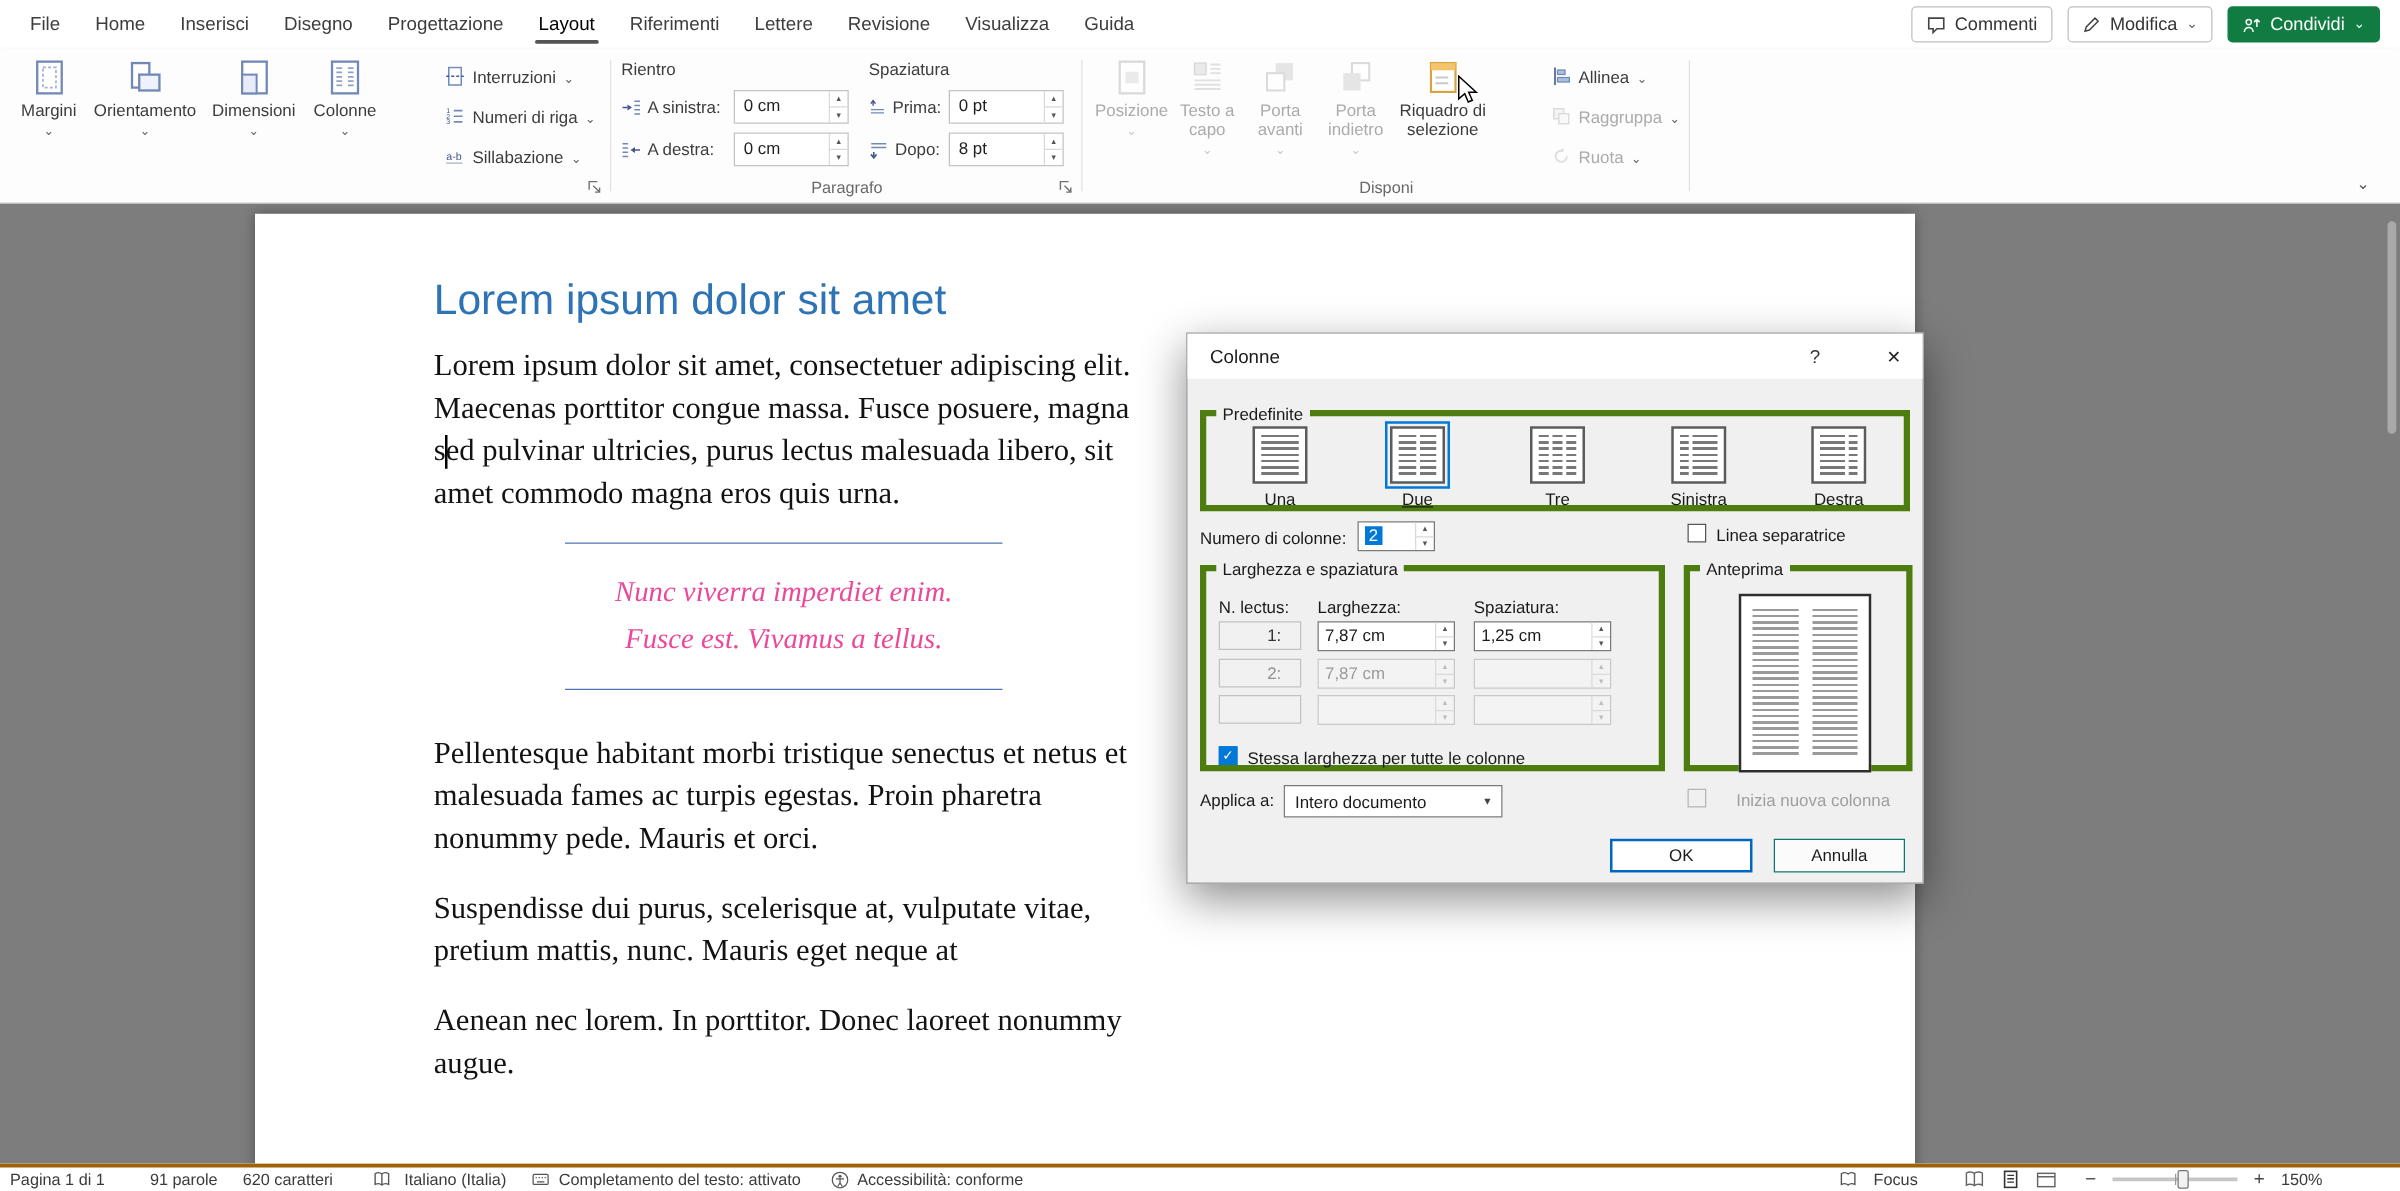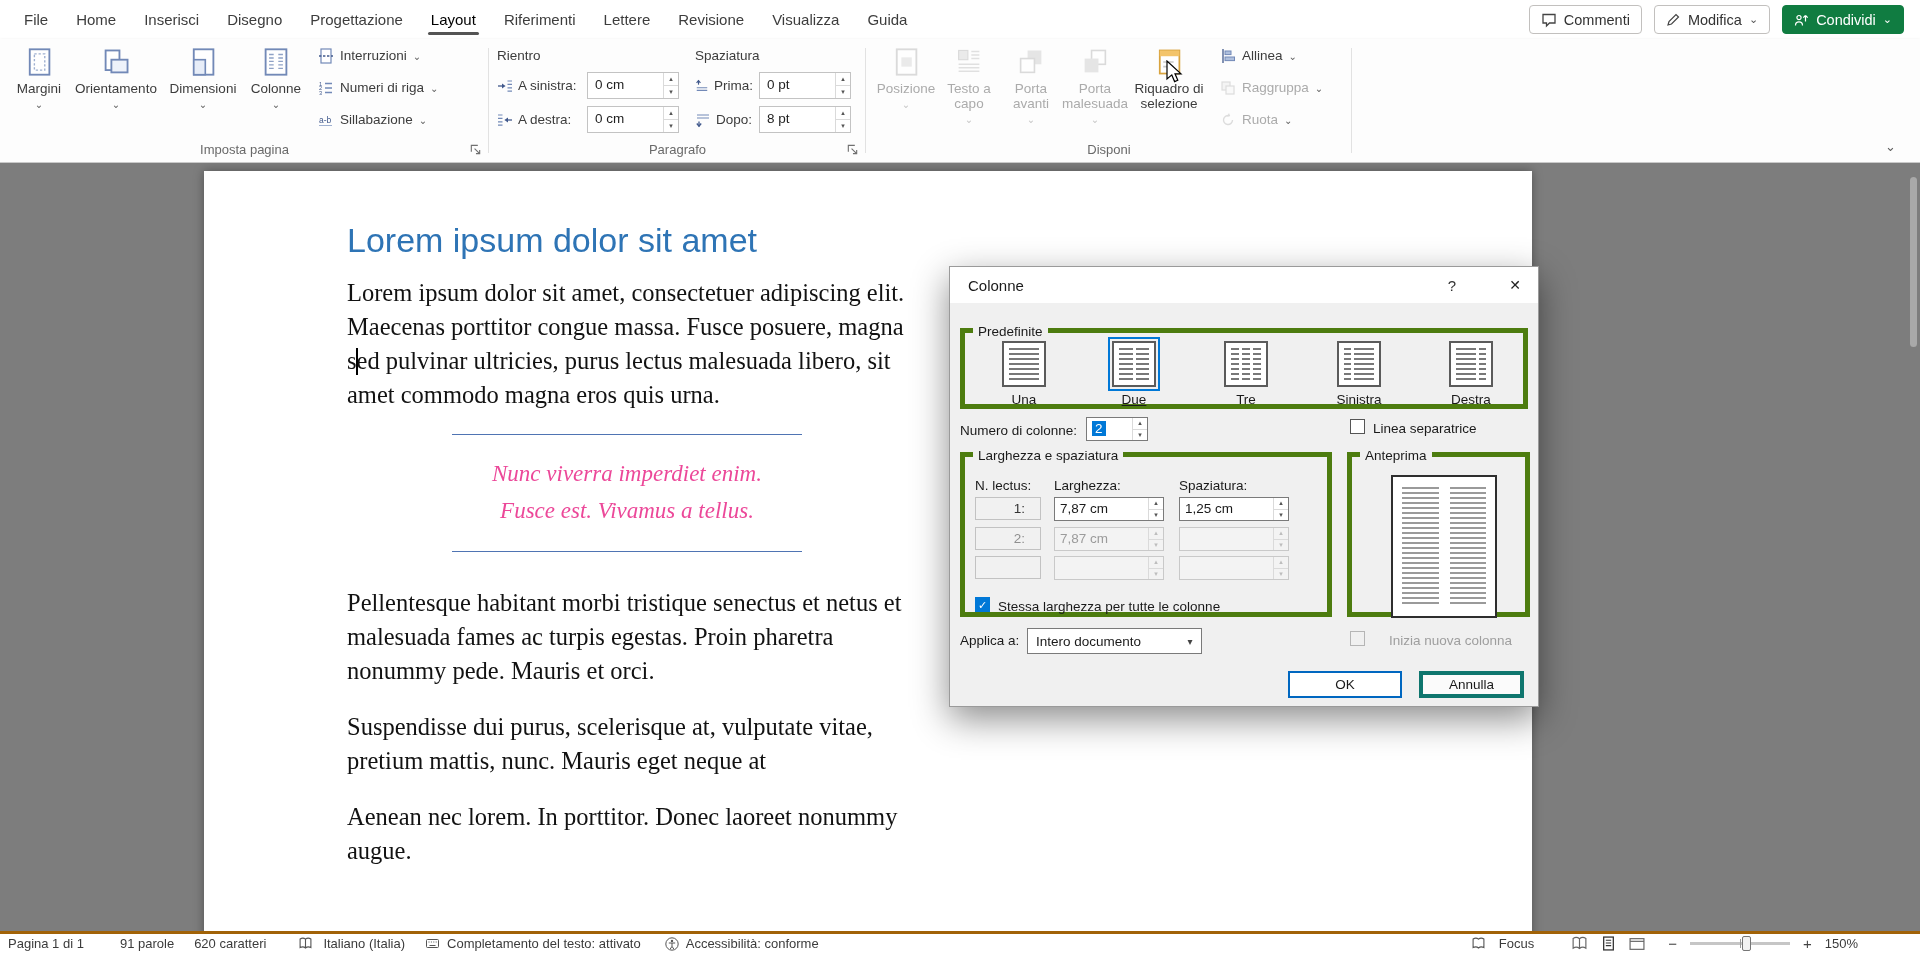--- a/index.html
+++ b/index.html
@@ -27,21 +27,21 @@
   .launcher { position:absolute; right:5px; bottom:4px; width:17px; height:17px; display:flex; align-items:center; justify-content:center; }
 
   .bigbtn { display:flex; flex-direction:column; align-items:center; padding:3px 2px 0; font-size:13.5px; color:#3c3c3c; text-align:center; line-height:1.12; border-radius:3px; }
   .bigbtn svg { margin-bottom:4px; }
   .chevb::after { content:"⌄"; font-size:10px; color:#5f5f5f; line-height:10px; }
   .bigbtn.dis { color:#ababab; }
   .bigbtn.dis .chevb::after { color:#c6c6c6; }
   .bigbtn.dis svg { opacity:.5; }
 
   .minicol { display:flex; flex-direction:column; margin-left:10px; padding-top:4px; }
-  .minibtn { display:flex; align-items:flex-start; gap:6px; height:26px; margin-bottom:6px; font-size:13.5px; color:#3c3c3c; white-space:nowrap; }
+  .minibtn { display:flex; align-items:center; gap:6px; height:26px; margin-bottom:6px; font-size:13.5px; color:#3c3c3c; white-space:nowrap;margin-left:38px; }
   .minibtn .chevb::after { font-size:10px; }
   .minibtn.dis { color:#ababab; }
   .minibtn.dis svg { opacity:.5; }
 
   .fieldcol { display:flex; flex-direction:column; padding-top:4px; }
   .fieldtitle { font-size:13.5px; color:#3c3c3c; margin-bottom:9px; }
   .fieldrow { display:flex; align-items:center; gap:6px; margin-bottom:7px; font-size:13.5px; color:#3c3c3c; white-space:nowrap; }
   .fieldrow .flabel { display:flex; align-items:center; gap:5px; width:84px; }
   .fieldrow.sp .flabel { width:58px; }
   .spininput { display:flex; width:92px; height:27px; border:1px solid #c3c3c3; background:#fff; }
@@ -88,21 +88,21 @@
   .cb.disabled { background:#f0f0f0; border-color:#b5b5b5; }
   .dlg-lbl { position:absolute; white-space:nowrap; }
   .dlg-lbl.gray { color:#9e9e9e;margin-left:16px; }
   .ncell { position:absolute; height:23px; background:#f1f1f1; border:1px solid #c2c2c2; text-align:right; padding:3px 15px 0 0; font-size:13.5px; color:#333; }
   .combo { position:absolute; left:77px; top:361px; width:175px; height:26px; background:#fff; border:1px solid #7a7a7a; display:flex; align-items:center; }
   .combo .cval { flex:1; padding-left:8px; font-size:13.5px; }
   .combo .carr { width:22px; text-align:center; color:#444; font-size:10px; }
   .combo .carr::after { content:"▾"; }
   .dbtn { position:absolute; top:404px; height:27px; display:flex; align-items:center; justify-content:center; font-size:13.5px; }
   .dbtn.ok { left:338px; width:114px; background:#fff; border:2px solid #0067c0; }
-  .dbtn.cancel { left:469px; width:105px; background:#fbfbfb; border:4px solid #0f766e; }
+  .dbtn.cancel { left:469px; width:105px; background:#fbfbfb; border:1px solid #0f766e; }
   .preview-page { position:absolute; left:39px; top:18px; width:106px; height:143px; background:#fff; border:2px solid #2e2e2e; display:flex; gap:11px; padding:10px 9px; }
   .pvcol { flex:1; background:repeating-linear-gradient(to bottom,#9a9a9a 0 2px,transparent 2px 5px); }
 
   
   .statusbar { position:absolute; bottom:0; left:0; right:0; height:22px; background:#fff; border-top:3px solid #a16207; display:flex; align-items:center; font-size:13px; color:#3b3b3b; }
   .statusbar .it { white-space:nowrap; }
   .sb-right { margin-left:auto; display:flex; align-items:center; gap:13px; padding-right:62px; }
   .zoomtrack { position:relative; width:100px; height:3px; background:#c6c6c6; }
   .zoomtick { position:absolute; left:50%; top:-3px; width:1px; height:9px; background:#9a9a9a; }
   .zoomthumb { position:absolute; left:52%; top:-6px; width:9px; height:15px; background:#f2f2f2; border:1px solid #767676; border-radius:2px; }
@@ -211,21 +211,20 @@
           <div class="minibtn">
             <svg width="16" height="16" viewBox="0 0 16 16">
                 <text x="1" y="11" font-size="8.5" fill="#41598c">a-b</text>
                 <path d="M1 13.5h13" stroke="#9fb0d0" stroke-width="1"></path>
               </svg>
             <span>Sillabazione</span>
               <span class="chevb"></span>
           </div>
         </div>
       </div>
-      <div class="rgroup-label">Imposta pagina</div>
       <div class="launcher">
         <svg width="13" height="13" viewBox="0 0 14 14">
             <path d="M2.5 9.5v-7h7" fill="none" stroke="#707070" stroke-width="1.2"></path>
             <path d="M6 6l5.5 5.5M11.5 7.5v4h-4" fill="none" stroke="#707070" stroke-width="1.2"></path>
           </svg>
       </div>
     </div>
 
     <div class="rgroup" style="width:377px;">
       <div class="rgroup-content" style="gap:16px;">
@@ -337,21 +336,21 @@
               <rect x="3" y="10" width="12" height="12" fill="#fff" stroke="#b9b9b9" stroke-width="1.4"></rect>
             </svg>
           <span>Porta avanti</span>
           <span class="chevb"></span>
         </div>
         <div class="bigbtn dis" style="width:66px;">
           <svg width="30" height="30" viewBox="0 0 24 26">
               <rect x="9" y="3" width="12" height="12" fill="#fff" stroke="#b9b9b9" stroke-width="1.4"></rect>
               <rect x="3" y="10" width="12" height="12" fill="#cfcfcf"></rect>
             </svg>
-          <span>Porta malesuada</span>
+          <span>Porta indietro</span>
           <span class="chevb"></span>
         </div>
         <div class="bigbtn" style="width:82px;">
           <svg width="30" height="30" viewBox="0 0 24 26">
               <rect x="4" y="3" width="17" height="20" fill="#fff" stroke="#d8a33e" stroke-width="1.5"></rect>
               <rect x="4" y="3" width="17" height="5" fill="#f3c46b"></rect>
               <path d="M7 13h9M7 17h9" stroke="#c9c9c9" stroke-width="1.4"></path>
             </svg>
           <span>Riquadro di selezione</span>
         </div>

